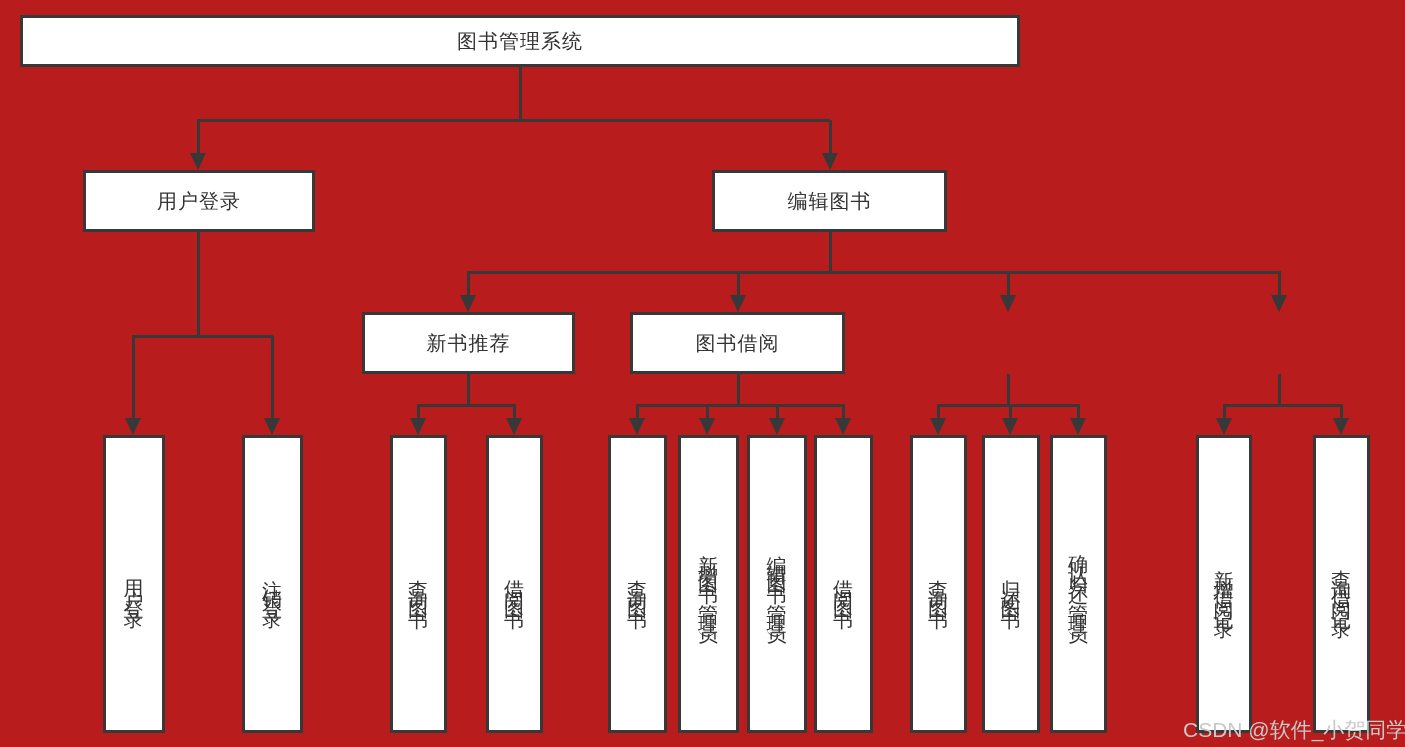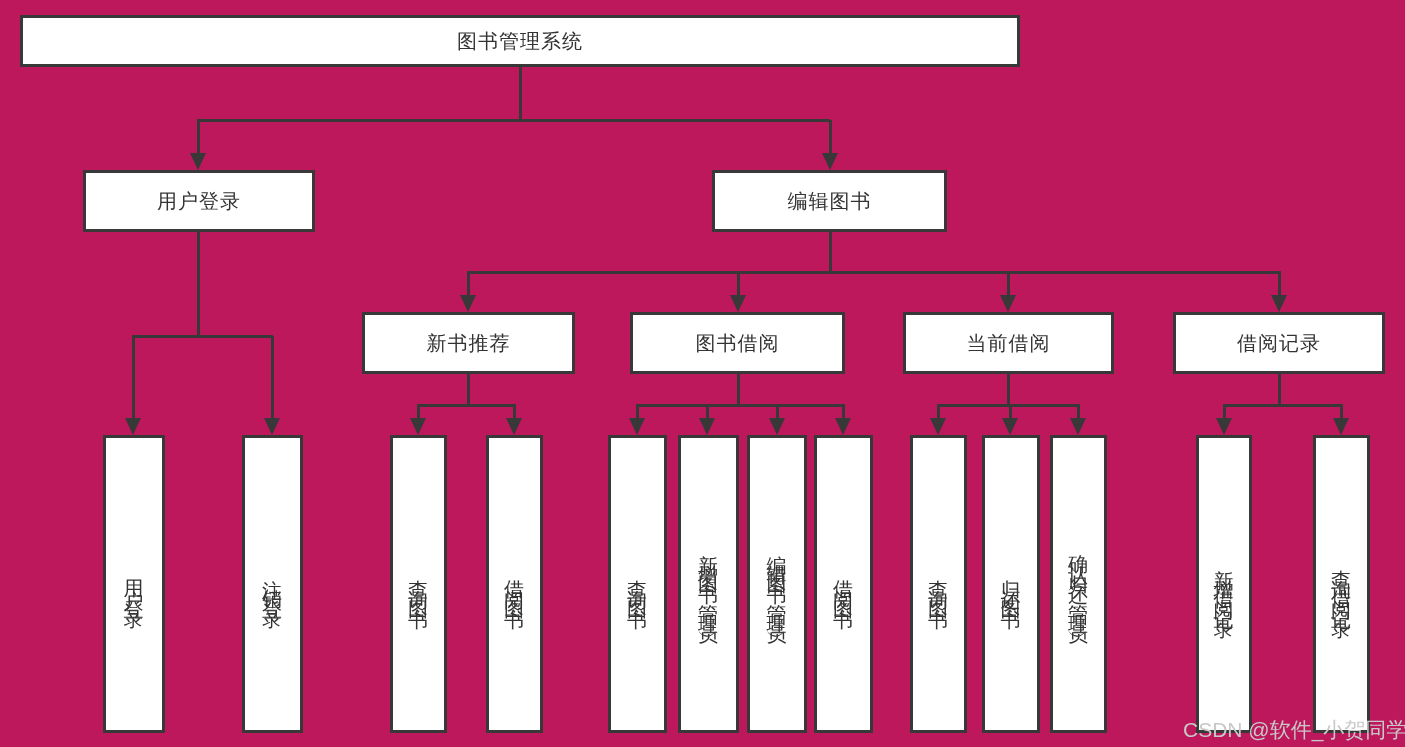--- a/index.html
+++ b/index.html
@@ -1,17 +1,17 @@
 <!DOCTYPE html>
 <html><head>
 <meta charset="utf-8">
 <style>
   html,body { margin:0; padding:0; background:#ffffff; }
   .canvas {
-    position:relative; width:1405px; height:747px; background:#be185d;
+    position:relative; width:1405px; height:747px; background:#b91c1c;
     font-family:"Liberation Sans", sans-serif; overflow:hidden;
   }
   .node {
     position:absolute; box-sizing:border-box; background:#ffffff;
     border:3px solid #383838; color:#333333;
     display:flex; align-items:center; justify-content:center;
     font-size:20px; letter-spacing:1px; z-index:2;
   }
   .leaf span {
     writing-mode:vertical-rl; text-orientation:mixed;
@@ -110,27 +110,21 @@
   </div>
 
   <div class="node" style="left:630px;top:312px;width:215px;height:62px">
     <span>图书借阅</span>
   </div>
 
   <div class="node" style="left:362px;top:312px;width:213px;height:62px">
     <span>新书推荐</span>
   </div>
 
-  <div class="node" style="left:903px;top:312px;width:211px;height:62px">
-    <span>当前借阅</span>
-  </div>
 
-  <div class="node" style="left:1173px;top:312px;width:212px;height:62px">
-    <span>借阅记录</span>
-  </div>
 
   <div class="node leaf" style="left:103px;top:435px;width:62px;height:298px">
     <span>用户登录</span>
   </div>
 
   <div class="node leaf" style="left:242px;top:435px;width:61px;height:298px">
     <span>注销登录</span>
   </div>
 
   <div class="node leaf" style="left:390px;top:435px;width:57px;height:298px">

